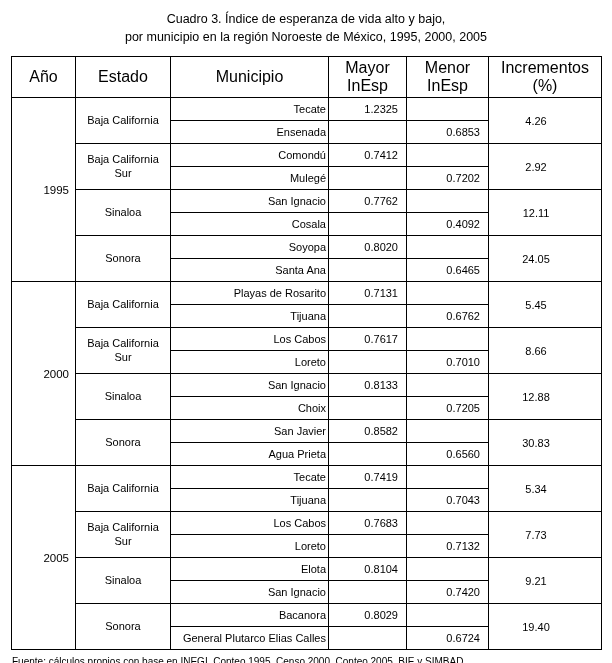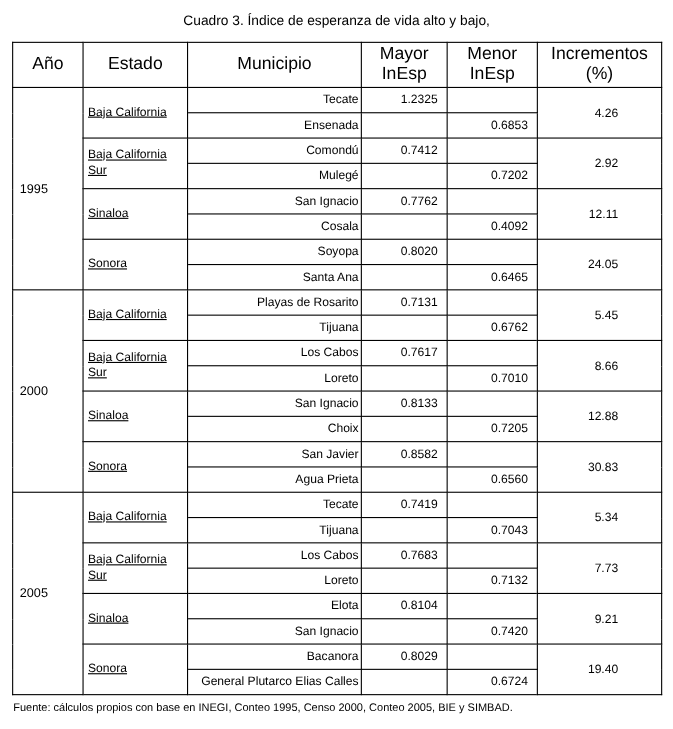--- a/index.html
+++ b/index.html
@@ -36,54 +36,54 @@
     height: 18px;
     vertical-align: middle;
     box-sizing: content-box;
   }
   .cuadro th {
     text-align: center;
     height: 20px;
     font-size: 16px;
   }
   td.year {
-    text-align: left;
+    text-align: right;
     font-size: 11.5px;
   }
   td.estado {
-    text-align: left;
+    text-align: center;
     padding: 2px 4px;
     line-height: 1.25;
-    text-decoration: underline;
   }
   td.muni {
     text-align: right;
     padding: 2px 2px 2px 5px;
   }
   td.val {
     text-align: right;
     padding-right: 8px;
   }
   td.inc {
-    text-align: right;
-    padding-right: 39px;
+    text-align: center;
+    padding-right: 24px;
   }
   .source {
     font-size: 10px;
     margin-top: 6px;
     padding-left: 1px;
   }
 </style>
 </head>
 <body>
 
 <div class="page">
 
   <div class="title">
     <div>Cuadro 3. Índice de esperanza de vida alto y bajo,</div>
+    <div>por municipio en la región Noroeste de México, 1995, 2000, 2005</div>
   </div>
 
   <table class="cuadro">
     <colgroup>
       <col style="width:64px">
       <col style="width:95px">
       <col style="width:158px">
       <col style="width:78px">
       <col style="width:82px">
       <col style="width:113px">

